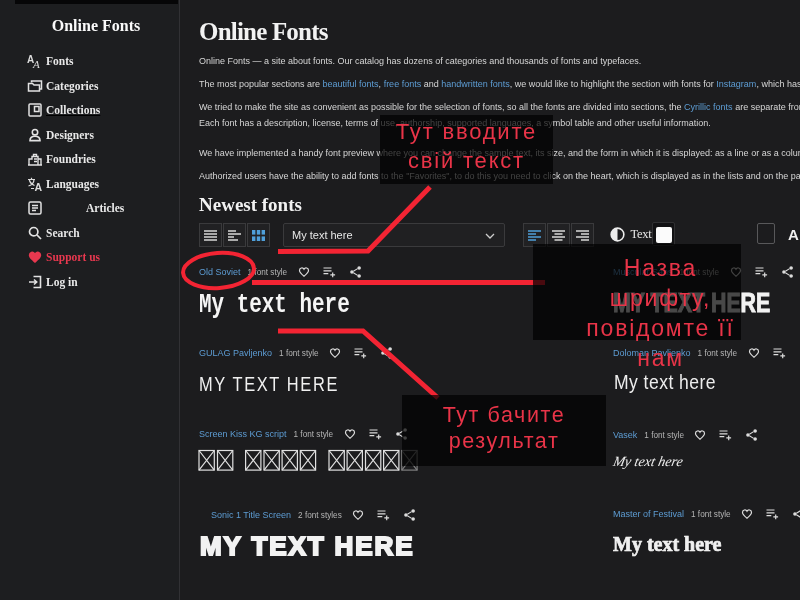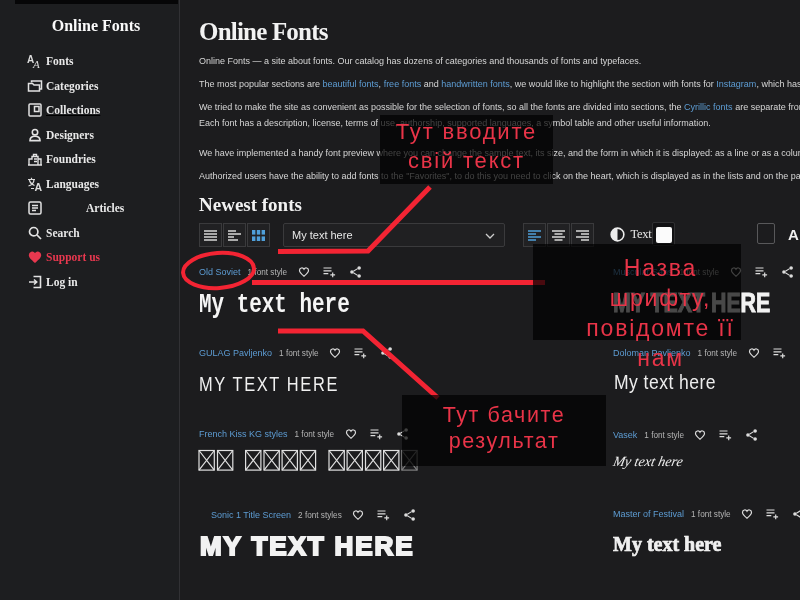--- a/index.html
+++ b/index.html
@@ -224,21 +224,21 @@
           <circle cx="2.3" cy="7" r="2.1"></circle>
           <circle cx="10.8" cy="11.7" r="2.1"></circle>
         </g>
         <g stroke="#dcdcdc" stroke-width="1.3">
           <path d="M4 6 L9 3 M4 8 L9 11"></path>
         </g>
       </svg>
   </div>
   <div id="pv2" class="abs nowrap" style="left:18px;top:373px;font-size:20px;color:#f0f0f0;letter-spacing:2px;transform:scaleX(0.82);transform-origin:0 0;">MY TEXT HERE</div>
   <div class="trow" style="left:18px;top:428px;">
-    <a class="link">French Kiss KG styles</a>
+    <a class="link">Screen Kiss KG script</a>
       <span class="fs" style="margin-left:7px;">1 font style</span>
     <svg style="margin-left:10.5px;" width="12" height="12" viewBox="0 0 16 16" fill="none" stroke="#dcdcdc" stroke-width="1.6">
         <path d="M8 13.6 C4.8 10.8 2 8.5 2 5.9 a3.2 3.2 0 0 1 6-1.7 A3.2 3.2 0 0 1 14 5.9 c0 2.6-2.8 4.9-6 7.7z"></path>
       </svg>
     <svg style="margin-left:13px;" width="13" height="12" viewBox="0 0 16 15" stroke="#dcdcdc" stroke-width="1.5" fill="none">
         <path d="M0.5 2.5 h10 M0.5 6 h10 M0.5 9.5 h6"></path>
         <path d="M12 8 v6 M9 11 h6"></path>
       </svg>
     <svg style="margin-left:14px;" width="11" height="12" viewBox="0 0 13 14">
         <g fill="#dcdcdc">

